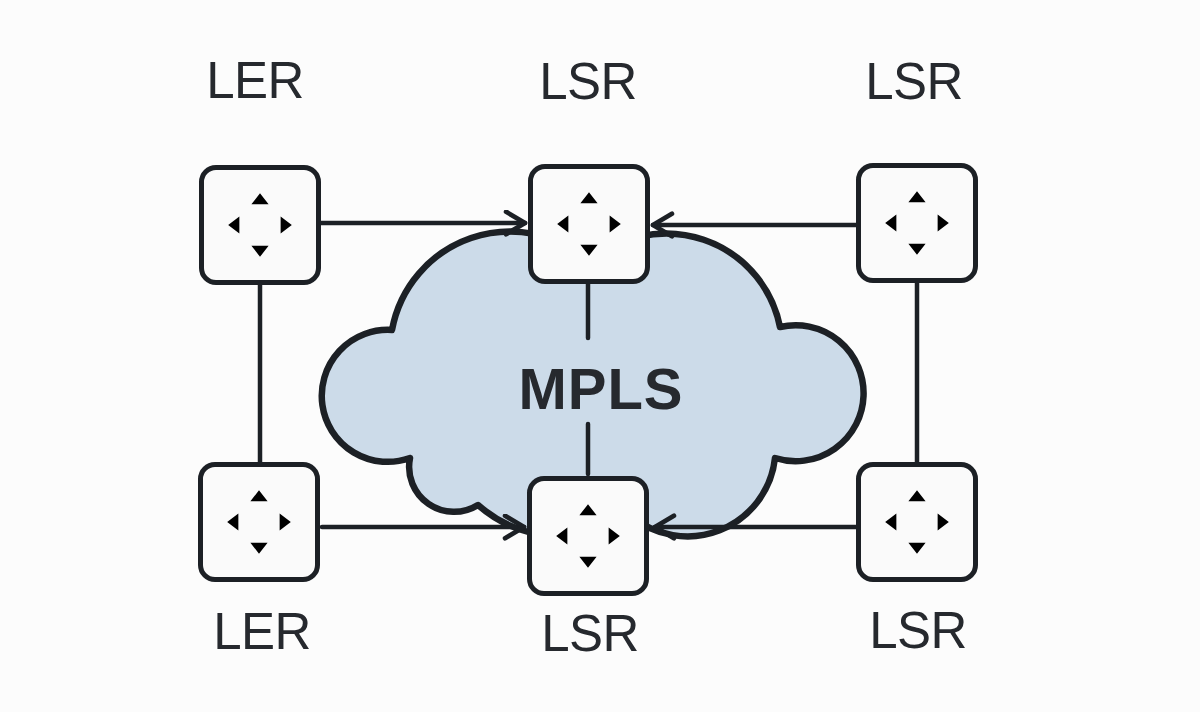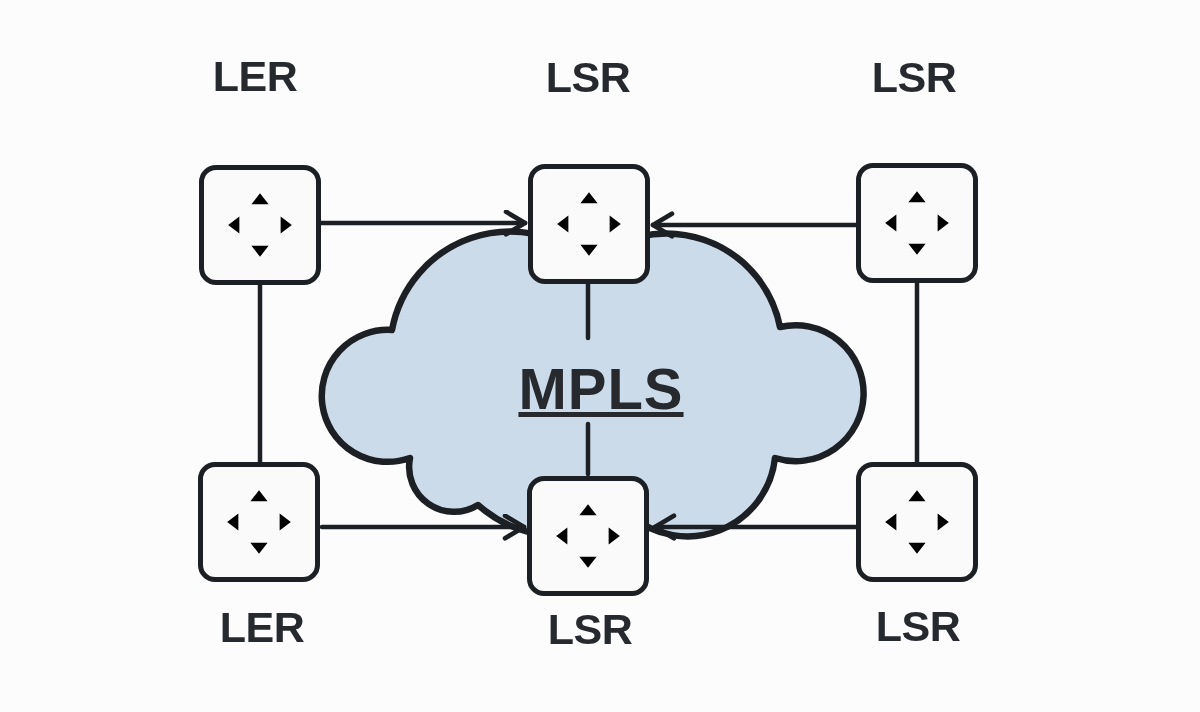--- a/index.html
+++ b/index.html
@@ -52,37 +52,36 @@
     border: 5px solid var(--stroke);
     border-radius: 17px;
     display: flex;
     align-items: center;
     justify-content: center;
   }
   .ricon { display: block; }
   .nlabel {
     position: absolute;
     transform: translateX(-50%);
-    font-size: 43px;
-    font-weight: bold;
+    font-size: 51px;
+    font-weight: normal;
     letter-spacing: -0.5px;
     color: var(--text);
     line-height: 1;
     white-space: nowrap;
   }
   .cloud-label {
     position: absolute;
     transform: translateX(-50%);
     font-size: 58px;
     font-weight: bold;
     letter-spacing: 1px;
     color: var(--text);
     line-height: 1;
     white-space: nowrap;
-    text-decoration: underline;
   }
 </style>
 </head>
 <body>
 
 <div class="stage">
 
   <svg class="layer" viewBox="0 0 1200 712" xmlns="http://www.w3.org/2000/svg">
     <defs>
       <marker id="chevArrow" markerWidth="7" markerHeight="7" refX="4.8" refY="3" orient="auto" markerUnits="strokeWidth">

